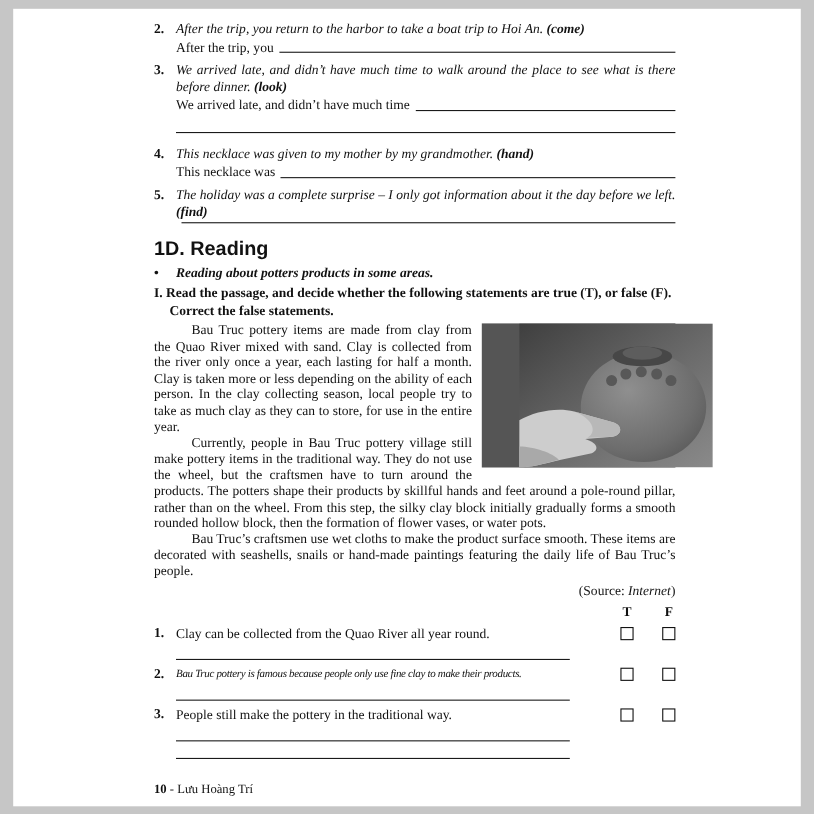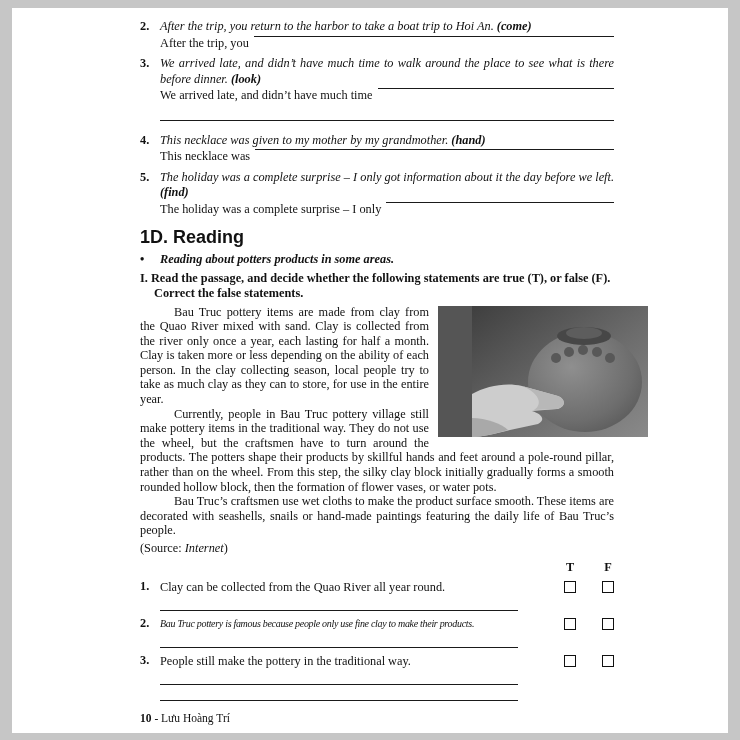--- a/index.html
+++ b/index.html
@@ -17,41 +17,41 @@
     display:flex;flex-direction:column;overflow:hidden;
     font-size:12.3px;
   }
   
   .ex-item{margin-bottom:5px;}
   .mt-lg{margin-top:7px;}
   .row{display:flex;}
   .num{width:20px;flex:none;font-weight:bold;line-height:15.5px;}
   .ptext{flex:1;line-height:15.5px;text-align:justify;font-style:italic;}
   .hint{font-weight:bold;}
-  .arow{flex:1;display:flex;line-height:16.5px;}
+  .arow{flex:1;display:flex;align-items:flex-end;line-height:16.5px;}
   .fill{flex:1;border-bottom:1px solid #1a1a1a;height:1px;margin:0 0 3px 5px;}
   .full-line{flex:1;height:16px;border-bottom:1px solid #1a1a1a;}
   
   .section-title{
     font-family:"Liberation Sans", sans-serif;
     font-weight:bold;font-size:18px;line-height:17px;
     margin:7px 0 6px;
   }
   .bullet-row{display:flex;font-weight:bold;margin-bottom:3px;}
   .bullet-row .ptext{line-height:15.5px;}
   .instr{font-weight:bold;line-height:15.5px;}
   .instr-sub{margin-left:14px;}
   
   .passage{margin-top:3px;text-align:justify;line-height:14.6px;}
   .passage p{margin:0;text-indent:34px;}
   .photo-wrap{
     float:right;width:176px;height:131px;margin:1px 0 3px 9px;
     background:#555;line-height:0;
   }
-  .source{line-height:15px;margin-top:3px;}
+  .source{text-align:right;line-height:15px;margin-top:3px;}
   
   .tf-head{display:flex;justify-content:flex-end;margin-top:5px;font-weight:bold;line-height:13px;}
   .tf-cols{width:50px;display:flex;justify-content:space-between;margin-right:0;}
   .tf-cols span{width:12px;text-align:center;display:inline-block;}
   .statement{margin-top:5px;}
   .st-row{display:flex;align-items:flex-start;}
   .st-text{flex:1;line-height:16px;white-space:nowrap;overflow:hidden;}
   .st-text.long{font-size:10px;letter-spacing:-0.3px;font-style:italic;}
   .cb-group{width:50px;flex:none;display:flex;justify-content:space-between;margin-left:6px;padding-top:2px;}
   .cb{width:10px;height:10px;border:1.5px solid #111;background:#fff;}
@@ -112,21 +112,20 @@
   </div>
 
   <div class="ex-item">
     <div class="row">
       <span class="num">5.</span>
       <div class="ptext"><span>The holiday was a complete surprise – I only got information about it the day before we left.</span> <span class="hint">(find)</span></div>
     </div>
     <div class="row">
       <span class="num"></span>
       <div class="arow">
-        <span>The holiday was a complete surprise – I only</span>
         <span class="fill"></span>
       </div>
     </div>
   </div>
 
   <div class="section-title">1D. Reading</div>
 
   <div class="bullet-row">
     <span class="num">•</span>
     <div class="ptext">Reading about potters products in some areas.</div>

